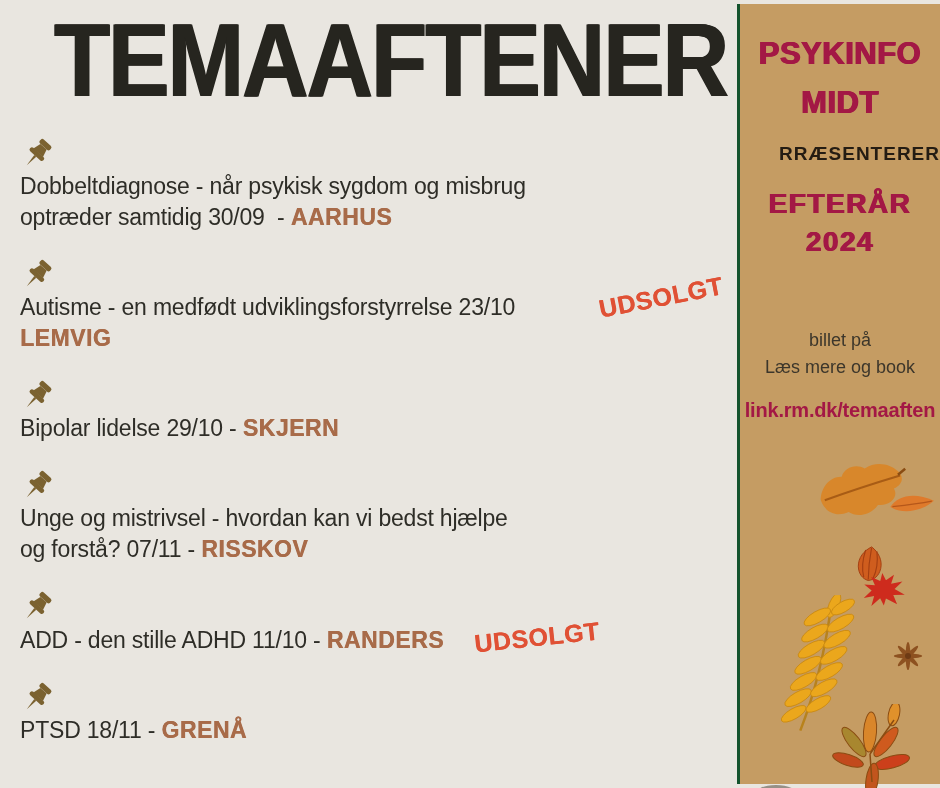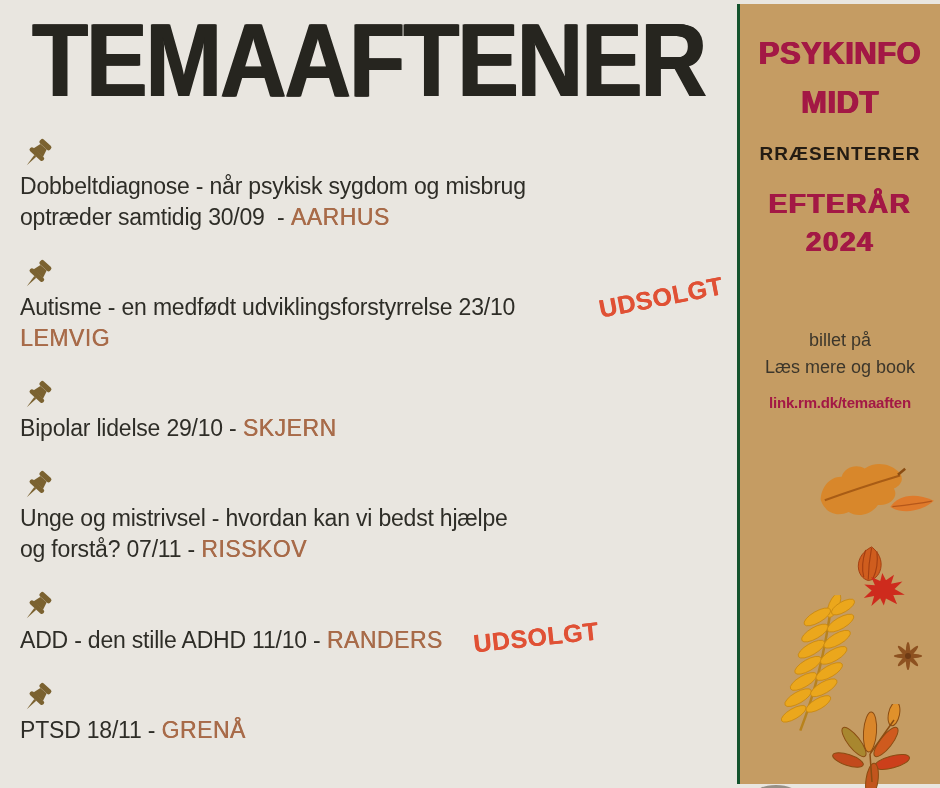--- a/index.html
+++ b/index.html
@@ -15,37 +15,37 @@
   html,body{margin:0;padding:0;}
   body{
     width:940px;height:788px;overflow:hidden;
     font-family:"Liberation Sans","DejaVu Sans",sans-serif;
   }
   .poster{
     position:relative;width:940px;height:788px;
     background:var(--background);overflow:hidden;
   }
   
-  .main{position:absolute;left:0;top:0;width:737px;height:788px;}
+  .main{position:absolute;left:0;top:0;width:737px;height:788px;padding-left:44px;}
   .title{
     position:absolute;top:2px;left:0;width:100%;margin:0;
     text-align:center;
     font-size:92px;font-weight:900;letter-spacing:-2px;
     color:var(--title-black);
     transform:scaleY(1.12);transform-origin:top center;
     text-shadow:0.8px 0 var(--title-black),-0.8px 0 var(--title-black);
     white-space:nowrap;
   }
   .events{position:absolute;top:138px;left:20px;width:706px;}
   .event{display:flex;align-items:flex-start;margin-bottom:26px;position:relative;flex-direction:column;}
   .pin{width:34px;height:34px;flex:none;margin-right:14px;margin-top:-1px;color:var(--pin-gold);}
   .pin svg{width:100%;height:100%;display:block;}
   .event-text{font-size:23px;line-height:31px;color:var(--body-text);font-weight:400;letter-spacing:-0.2px;}
   .line{white-space:pre;}
-  .loc{color:var(--location-brown);font-weight:400;letter-spacing:0.5px;
+  .loc{color:var(--location-brown);font-weight:700;letter-spacing:0.5px;
        text-shadow:0.4px 0 var(--location-brown);margin-top:21px;}
   .udsolgt{
     color:var(--soldout-red);font-weight:700;font-size:25px;letter-spacing:0.5px;
     text-shadow:0.4px 0 var(--soldout-red);
   }
   .udsolgt.float{position:absolute;right:2px;top:24px;transform:rotate(-11deg);}
   .udsolgt.inline{display:inline-block;margin-left:30px;transform:translateY(-2px) rotate(-6deg);}
   
   .sidebar{
     position:absolute;right:0;top:4px;width:200px;height:780px;
@@ -54,35 +54,35 @@
     text-align:center;
   }
   .brand{
     margin-top:25px;
     color:var(--brand-crimson);
     font-size:31px;line-height:49px;font-weight:900;letter-spacing:0.5px;
     text-shadow:0.7px 0 var(--brand-crimson),-0.7px 0 var(--brand-crimson);
   }
   .presents{
     margin-top:16px;
-    color:#241c13;font-size:19px;font-weight:700;letter-spacing:1px;
+    color:#241c13;font-size:19px;font-weight:700;letter-spacing:1px;text-align:right;
   }
   .season{
     margin-top:20px;
     color:var(--brand-crimson);
     font-size:28px;line-height:38px;font-weight:900;letter-spacing:1.5px;
     text-shadow:0.7px 0 var(--brand-crimson),-0.7px 0 var(--brand-crimson);
   }
   .booking{
     margin-top:66px;
     color:#3c362b;font-size:18px;line-height:27px;font-weight:400;
   }
   .booking-link{
-    display:block;margin-top:8px;
-    color:var(--brand-crimson);font-size:15px;font-weight:700;
+    display:block;margin-top:16px;
+    color:var(--brand-crimson);font-size:20px;font-weight:700;
     text-decoration:none;letter-spacing:-0.2px;
   }
   
   .decor{position:absolute;}
   .decor svg{width:100%;height:auto;display:block;}
   .oak-leaf{left:74px;top:458px;width:96px;transform:rotate(-8deg);}
   .small-leaf{left:150px;top:486px;width:44px;transform:rotate(16deg);}
   .physalis-lantern{left:115px;top:540px;width:30px;transform:rotate(6deg);}
   .maple-leaf{left:122px;top:568px;width:44px;transform:rotate(-6deg);}
   .rowan-leaf{left:34px;top:592px;width:84px;transform:rotate(-2deg);}

